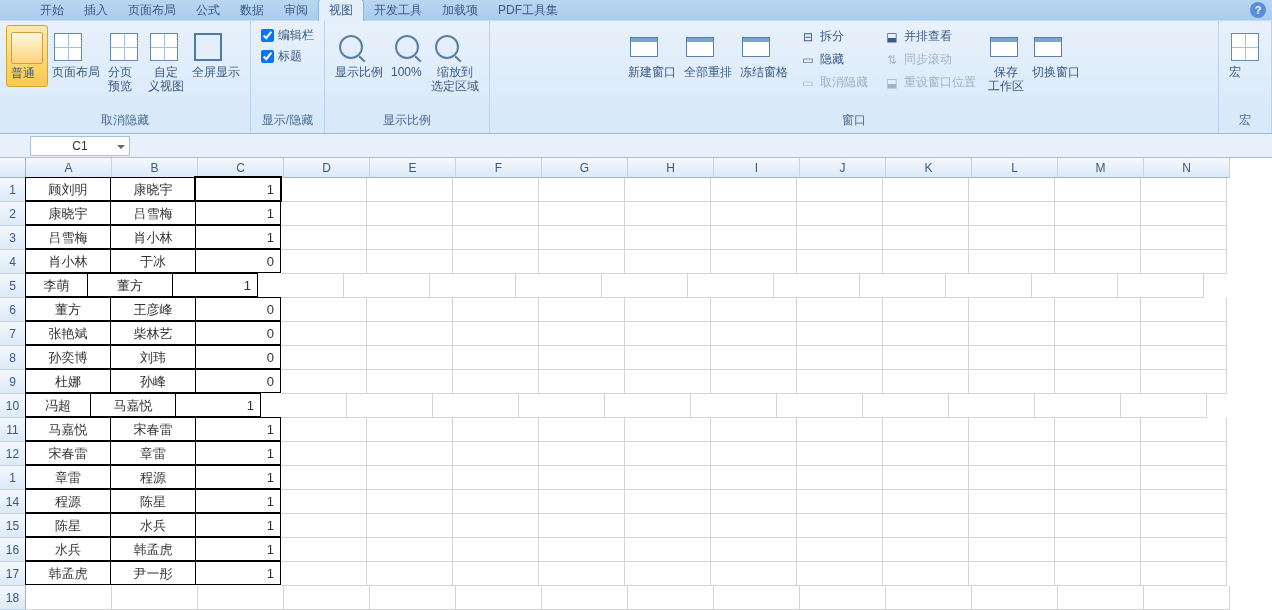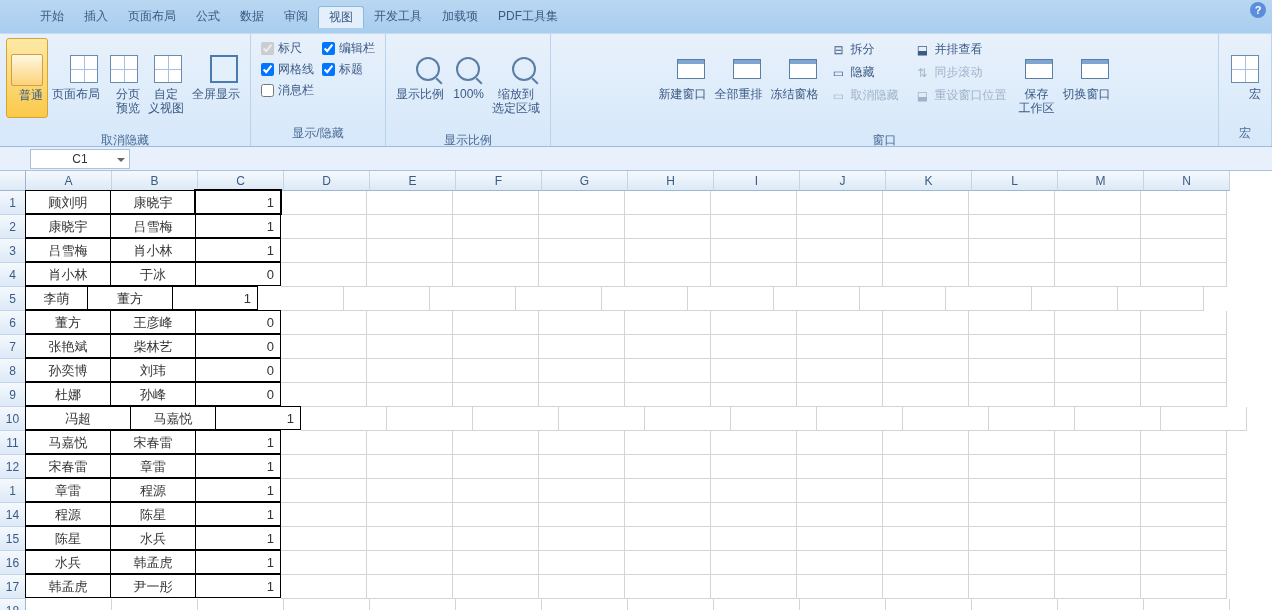--- a/index.html
+++ b/index.html
@@ -1,29 +1,29 @@
 <!DOCTYPE html>
 <html><head>
 <meta charset="utf-8">
 <style>
 * { margin: 0; padding: 0; box-sizing: border-box; font-family: "Microsoft YaHei", "SimSun", sans-serif; }
 body { background: #cfe3f7; width: 1272px; height: 610px; overflow: hidden; font-size: 12px; color: #333; }
 
 
-.tabs { display: flex; height: 33px; background: linear-gradient(#b9d7f2, #a8cdee); align-items: center; padding-left: 30px; }
+.tabs { display: flex; height: 20px; background: linear-gradient(#b9d7f2, #a8cdee); align-items: center; padding-left: 30px; }
 .tab { padding: 2px 10px; font-size: 12px; color: #3b5a85; border-radius: 3px 3px 0 0; cursor: pointer; }
 .tab.active { background: #e3effb; color: #3b5a85; border: 1px solid #8db8dc; border-bottom: none; }
 
 
 .ribbon { display: flex; height: 114px; background: linear-gradient(#e8f1fb, #d6e8fa); border-top: 1px solid #c5dbf0; border-bottom: 1px solid #9ebbda; }
 .group { display: flex; flex-direction: column; align-items: center; border-right: 1px solid #b9d3eb; padding: 2px 6px 0; }
 .group-content { display: flex; flex: 1; align-items: flex-start; padding-top: 2px; }
 .group-label { font-size: 12px; color: #4a6b94; padding: 2px 0 4px; text-align: center; width: 100%; }
 
-.big-btn { display: flex; flex-direction: column; align-items: flex-end; padding: 15px 4px; cursor: pointer; border-radius: 3px; min-width: 40px; }
+.big-btn { display: flex; flex-direction: column; align-items: flex-start; padding: 6px 4px; cursor: pointer; border-radius: 3px; min-width: 40px; }
 .big-btn .ico { width: 32px; height: 32px; margin-bottom: 2px; display: flex; align-items: center; justify-content: center; }
 .big-btn .lbl { font-size: 12px; color: #3b5a85; text-align: center; line-height: 14px; }
 
 .small-row { display: flex; flex-direction: column; gap: 4px; padding: 2px 4px; }
 .check-row { display: flex; align-items: center; gap: 4px; font-size: 12px; color: #3b5a85; }
 .check-row input { width: 13px; height: 13px; }
 .small-btn { display: flex; align-items: center; gap: 4px; font-size: 12px; color: #3b5a85; padding: 1px 4px; cursor: pointer; }
 .small-btn.disabled { color: #9fb3c9; }
 .small-btn .mini-ico { width: 16px; height: 16px; display: flex; align-items: center; justify-content: center; }
 
@@ -112,34 +112,20 @@
             <div class="fullscreen-ico"></div>
           </div>
         <div class="lbl">全屏显示</div>
       </div>
     </div>
     <div class="group-label">取消隐藏</div>
   </div>
 
   <div class="group">
     <div class="group-content">
-      <div class="small-row">
-        <label class="check-row">
-            <input type="checkbox" checked="" disabled="" style="">
-            <span>标尺</span>
-          </label>
-        <label class="check-row">
-            <input type="checkbox" checked="" style="">
-            <span>网格线</span>
-          </label>
-        <label class="check-row">
-            <input type="checkbox" style="">
-            <span>消息栏</span>
-          </label>
-      </div>
       <div class="small-row">
         <label class="check-row">
             <input type="checkbox" checked="" style="">
             <span>编辑栏</span>
           </label>
         <label class="check-row">
             <input type="checkbox" checked="" style="">
             <span>标题</span>
           </label>
       </div>
@@ -432,21 +418,21 @@
         <div class="cell" style="width: 86px;"></div>
         <div class="cell" style="width: 86px;"></div>
         <div class="cell" style="width: 86px;"></div>
         <div class="cell" style="width: 86px;"></div>
         <div class="cell" style="width: 86px;"></div>
         <div class="cell" style="width: 86px;"></div>
         <div class="cell" style="width: 86px;"></div>
         <div class="cell" style="width: 86px;"></div>
       </div>
       <div class="grid-row">
-        <div class="cell bordered" style="width: 106px;">冯超</div>
+        <div class="cell bordered" style="width: 66px;">冯超</div>
         <div class="cell bordered" style="width: 86px;">马嘉悦</div>
         <div class="cell bordered" style="width: 86px; text-align: right; padding-right: 6px;">1</div>
         <div class="cell" style="width: 86px;"></div>
         <div class="cell" style="width: 86px;"></div>
         <div class="cell" style="width: 86px;"></div>
         <div class="cell" style="width: 86px;"></div>
         <div class="cell" style="width: 86px;"></div>
         <div class="cell" style="width: 86px;"></div>
         <div class="cell" style="width: 86px;"></div>
         <div class="cell" style="width: 86px;"></div>

